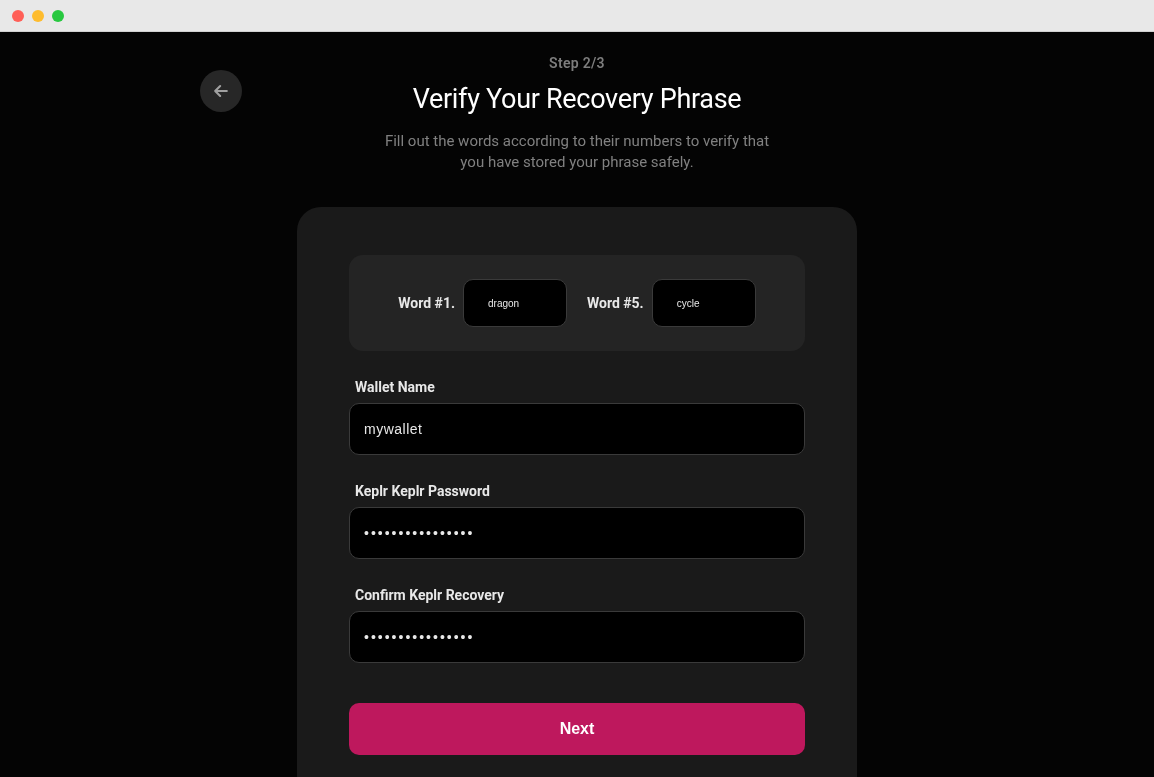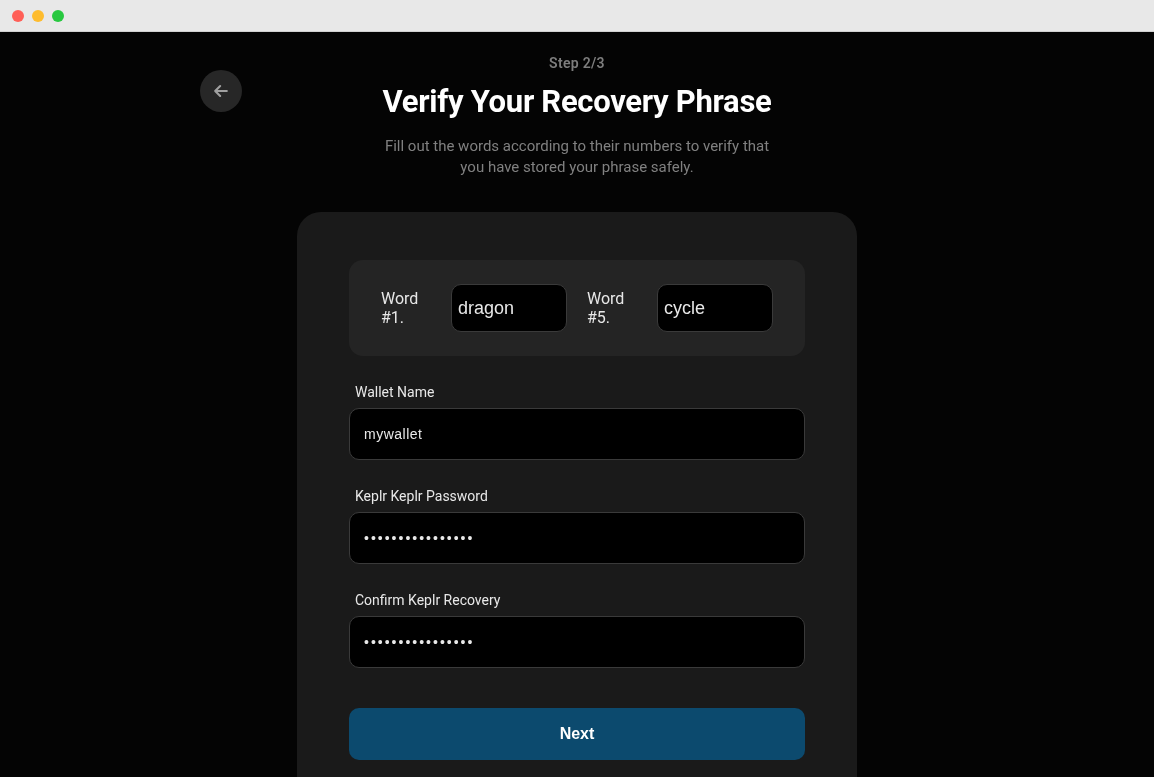--- a/index.html
+++ b/index.html
@@ -62,22 +62,22 @@
       padding-top: 23px;
     }
     .step-label {
       color: #7d7d7d;
       font-size: 14px;
       font-weight: 600;
       letter-spacing: 0.3px;
     }
     .title {
       color: #fff;
-      font-size: 31px;
-      font-weight: 700;
+      font-size: 27px;
+      font-weight: 400;
       margin-top: 12px;
       letter-spacing: -0.3px;
     }
     .subtitle {
       color: #808080;
       font-size: 15px;
       margin-top: 16px;
       line-height: 1.4;
       max-width: 400px;
       margin-left: auto;
@@ -99,41 +99,41 @@
       align-items: center;
       gap: 20px;
     }
     .word-group {
       display: flex;
       align-items: center;
       gap: 8px;
     }
     .word-label {
       color: #e8e8e8;
-      font-size: 16px;
-      font-weight: 400;
+      font-size: 14px;
+      font-weight: 700;
     }
     .word-input {
-      width: 116px;
+      width: 104px;
       height: 48px;
       background: #000;
       border: 1px solid #3a3a3a;
       border-radius: 10px;
       color: #e8e8e8;
-      font-size: 18px;
-      padding: 0 6px;
+      font-size: 10px;
+      padding: 0 24px;
       outline: none;
     }
     .form-group {
       margin-top: 28px;
     }
     .form-label {
       color: #e8e8e8;
       font-size: 14px;
-      font-weight: 400;
+      font-weight: 700;
       margin-bottom: 8px;
       display: block;
       padding-left: 6px;
     }
     .form-input {
       width: 100%;
       height: 52px;
       background: #000;
       border: 1px solid #3a3a3a;
       border-radius: 10px;
@@ -143,21 +143,21 @@
       outline: none;
       letter-spacing: 0.5px;
     }
     .form-input[type="password"] {
       letter-spacing: 2px;
       font-size: 14px;
     }
     .next-button {
       width: 100%;
       height: 52px;
-      background: #0c4a6e;
+      background: #be185d;
       border: none;
       border-radius: 10px;
       color: #fff;
       font-size: 16px;
       font-weight: 700;
       cursor: pointer;
       margin-top: 40px;
     }
   </style>
 </head>

